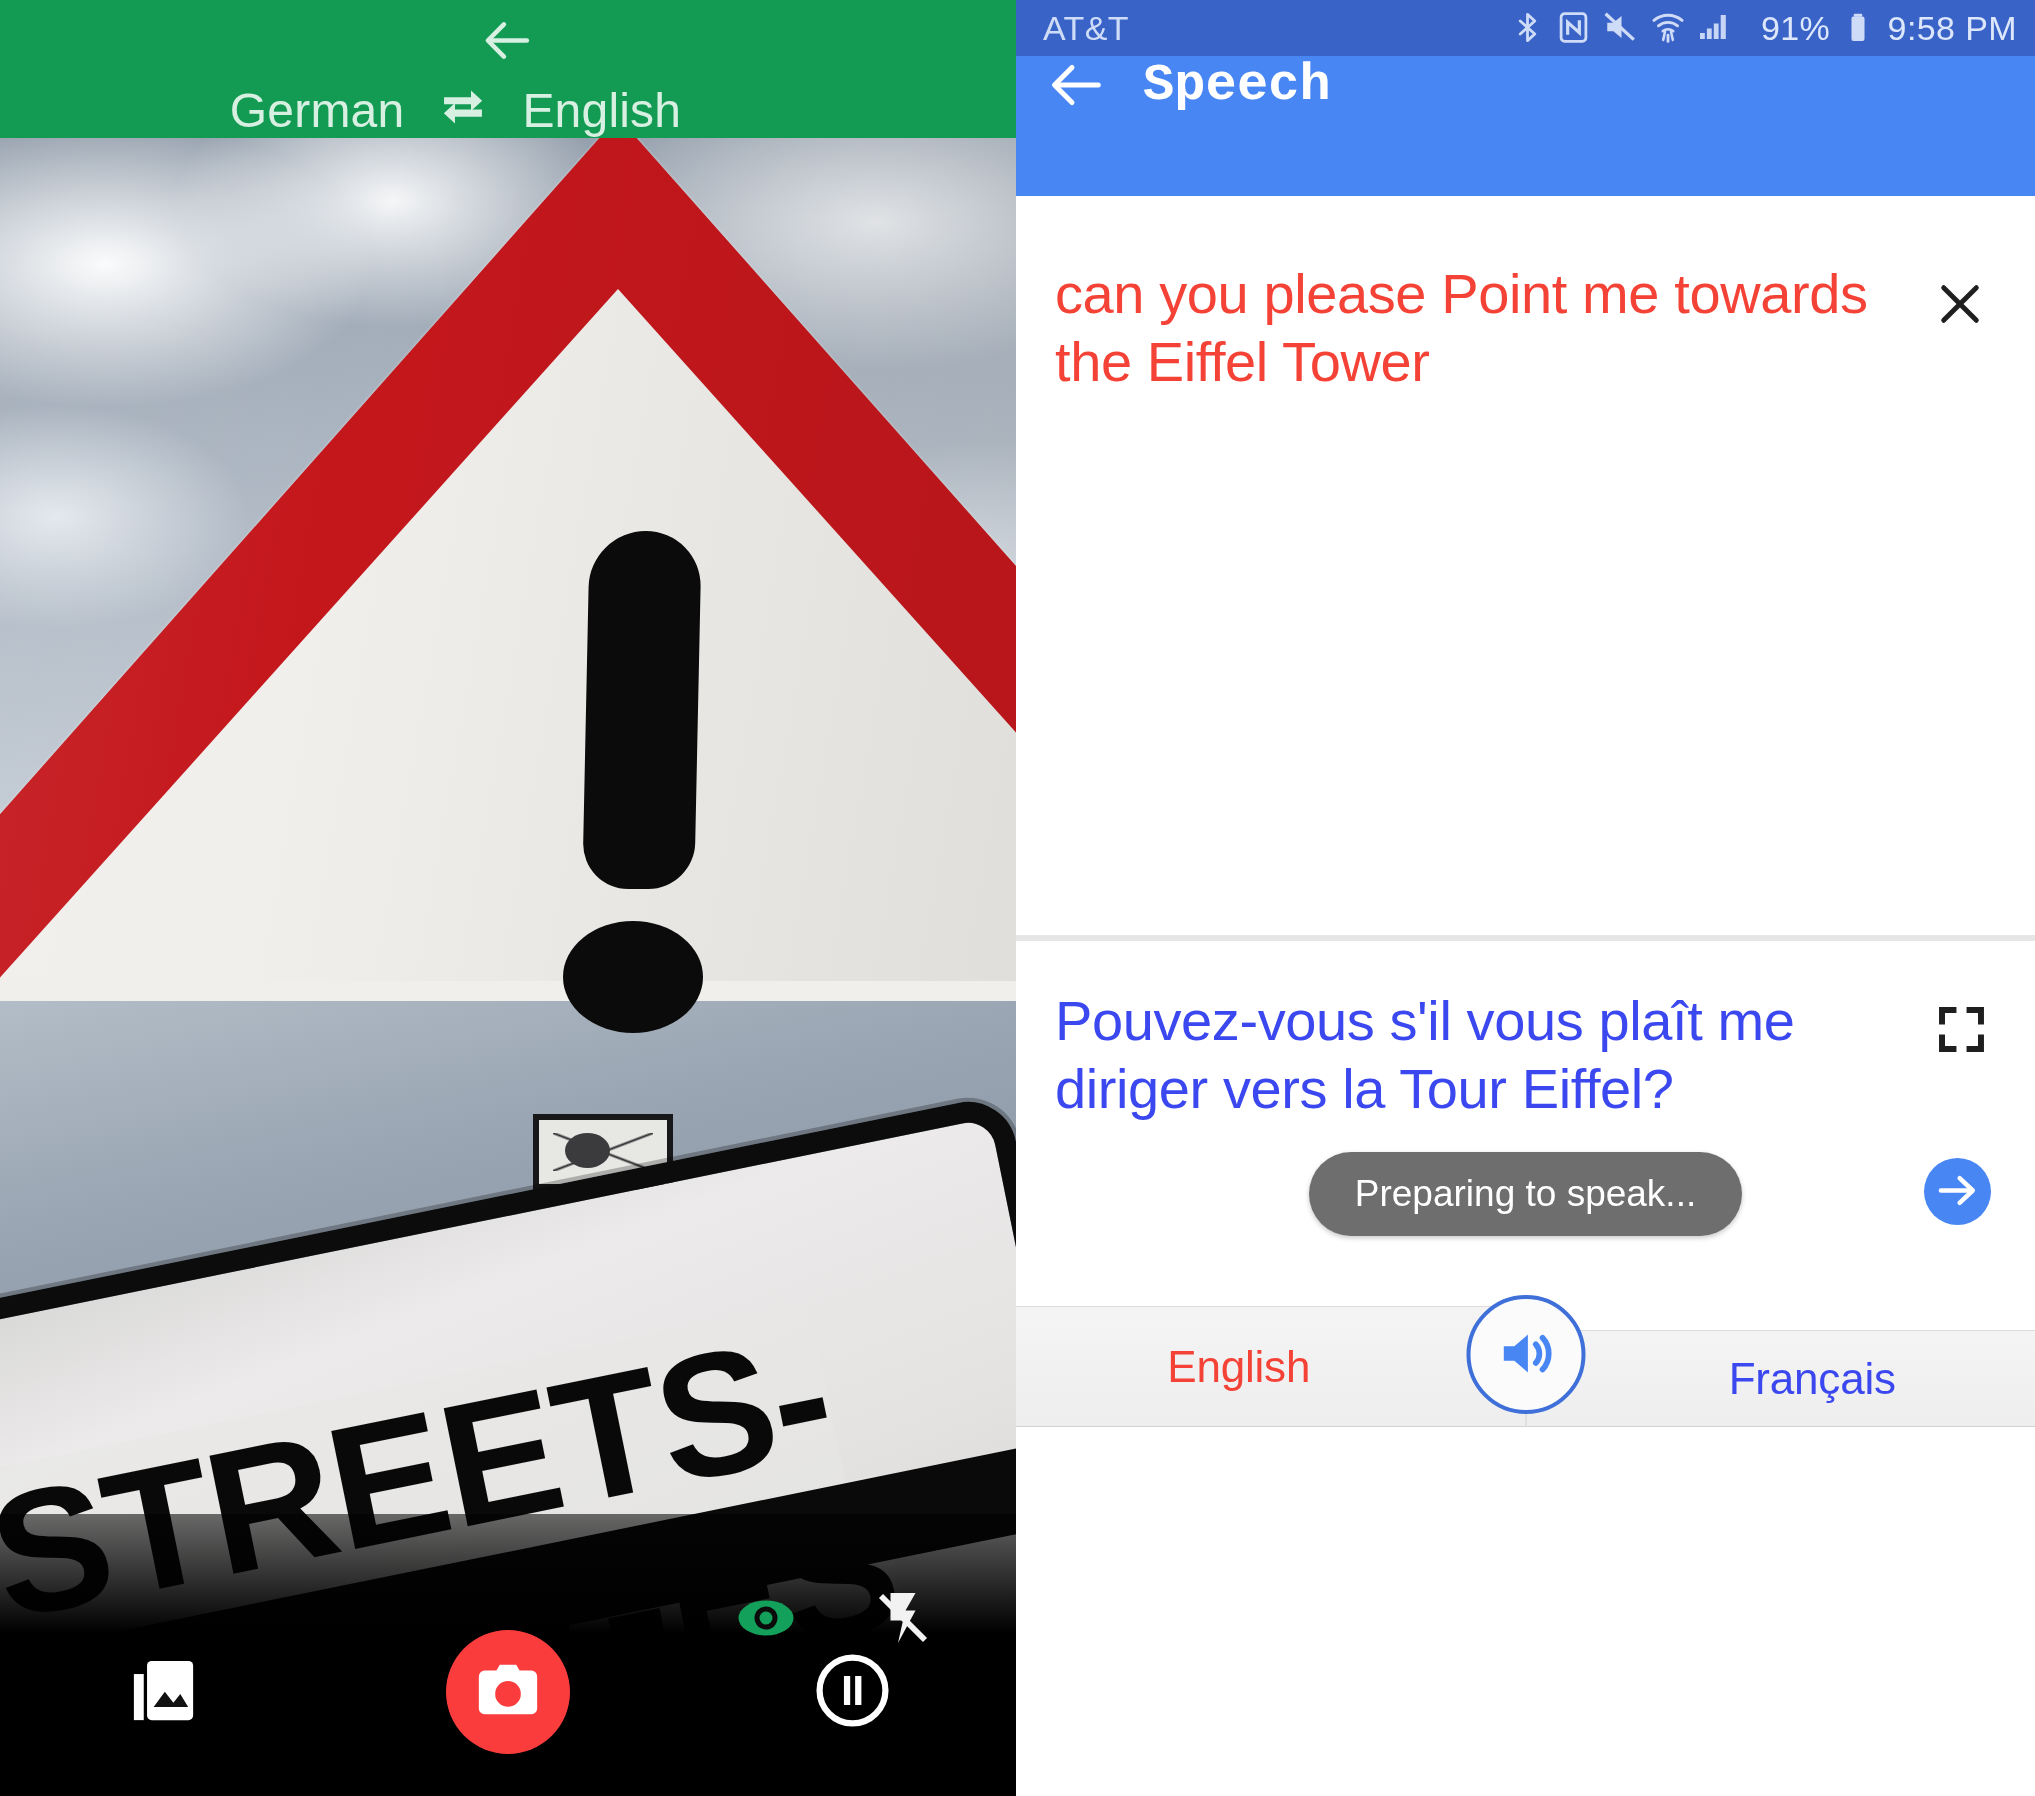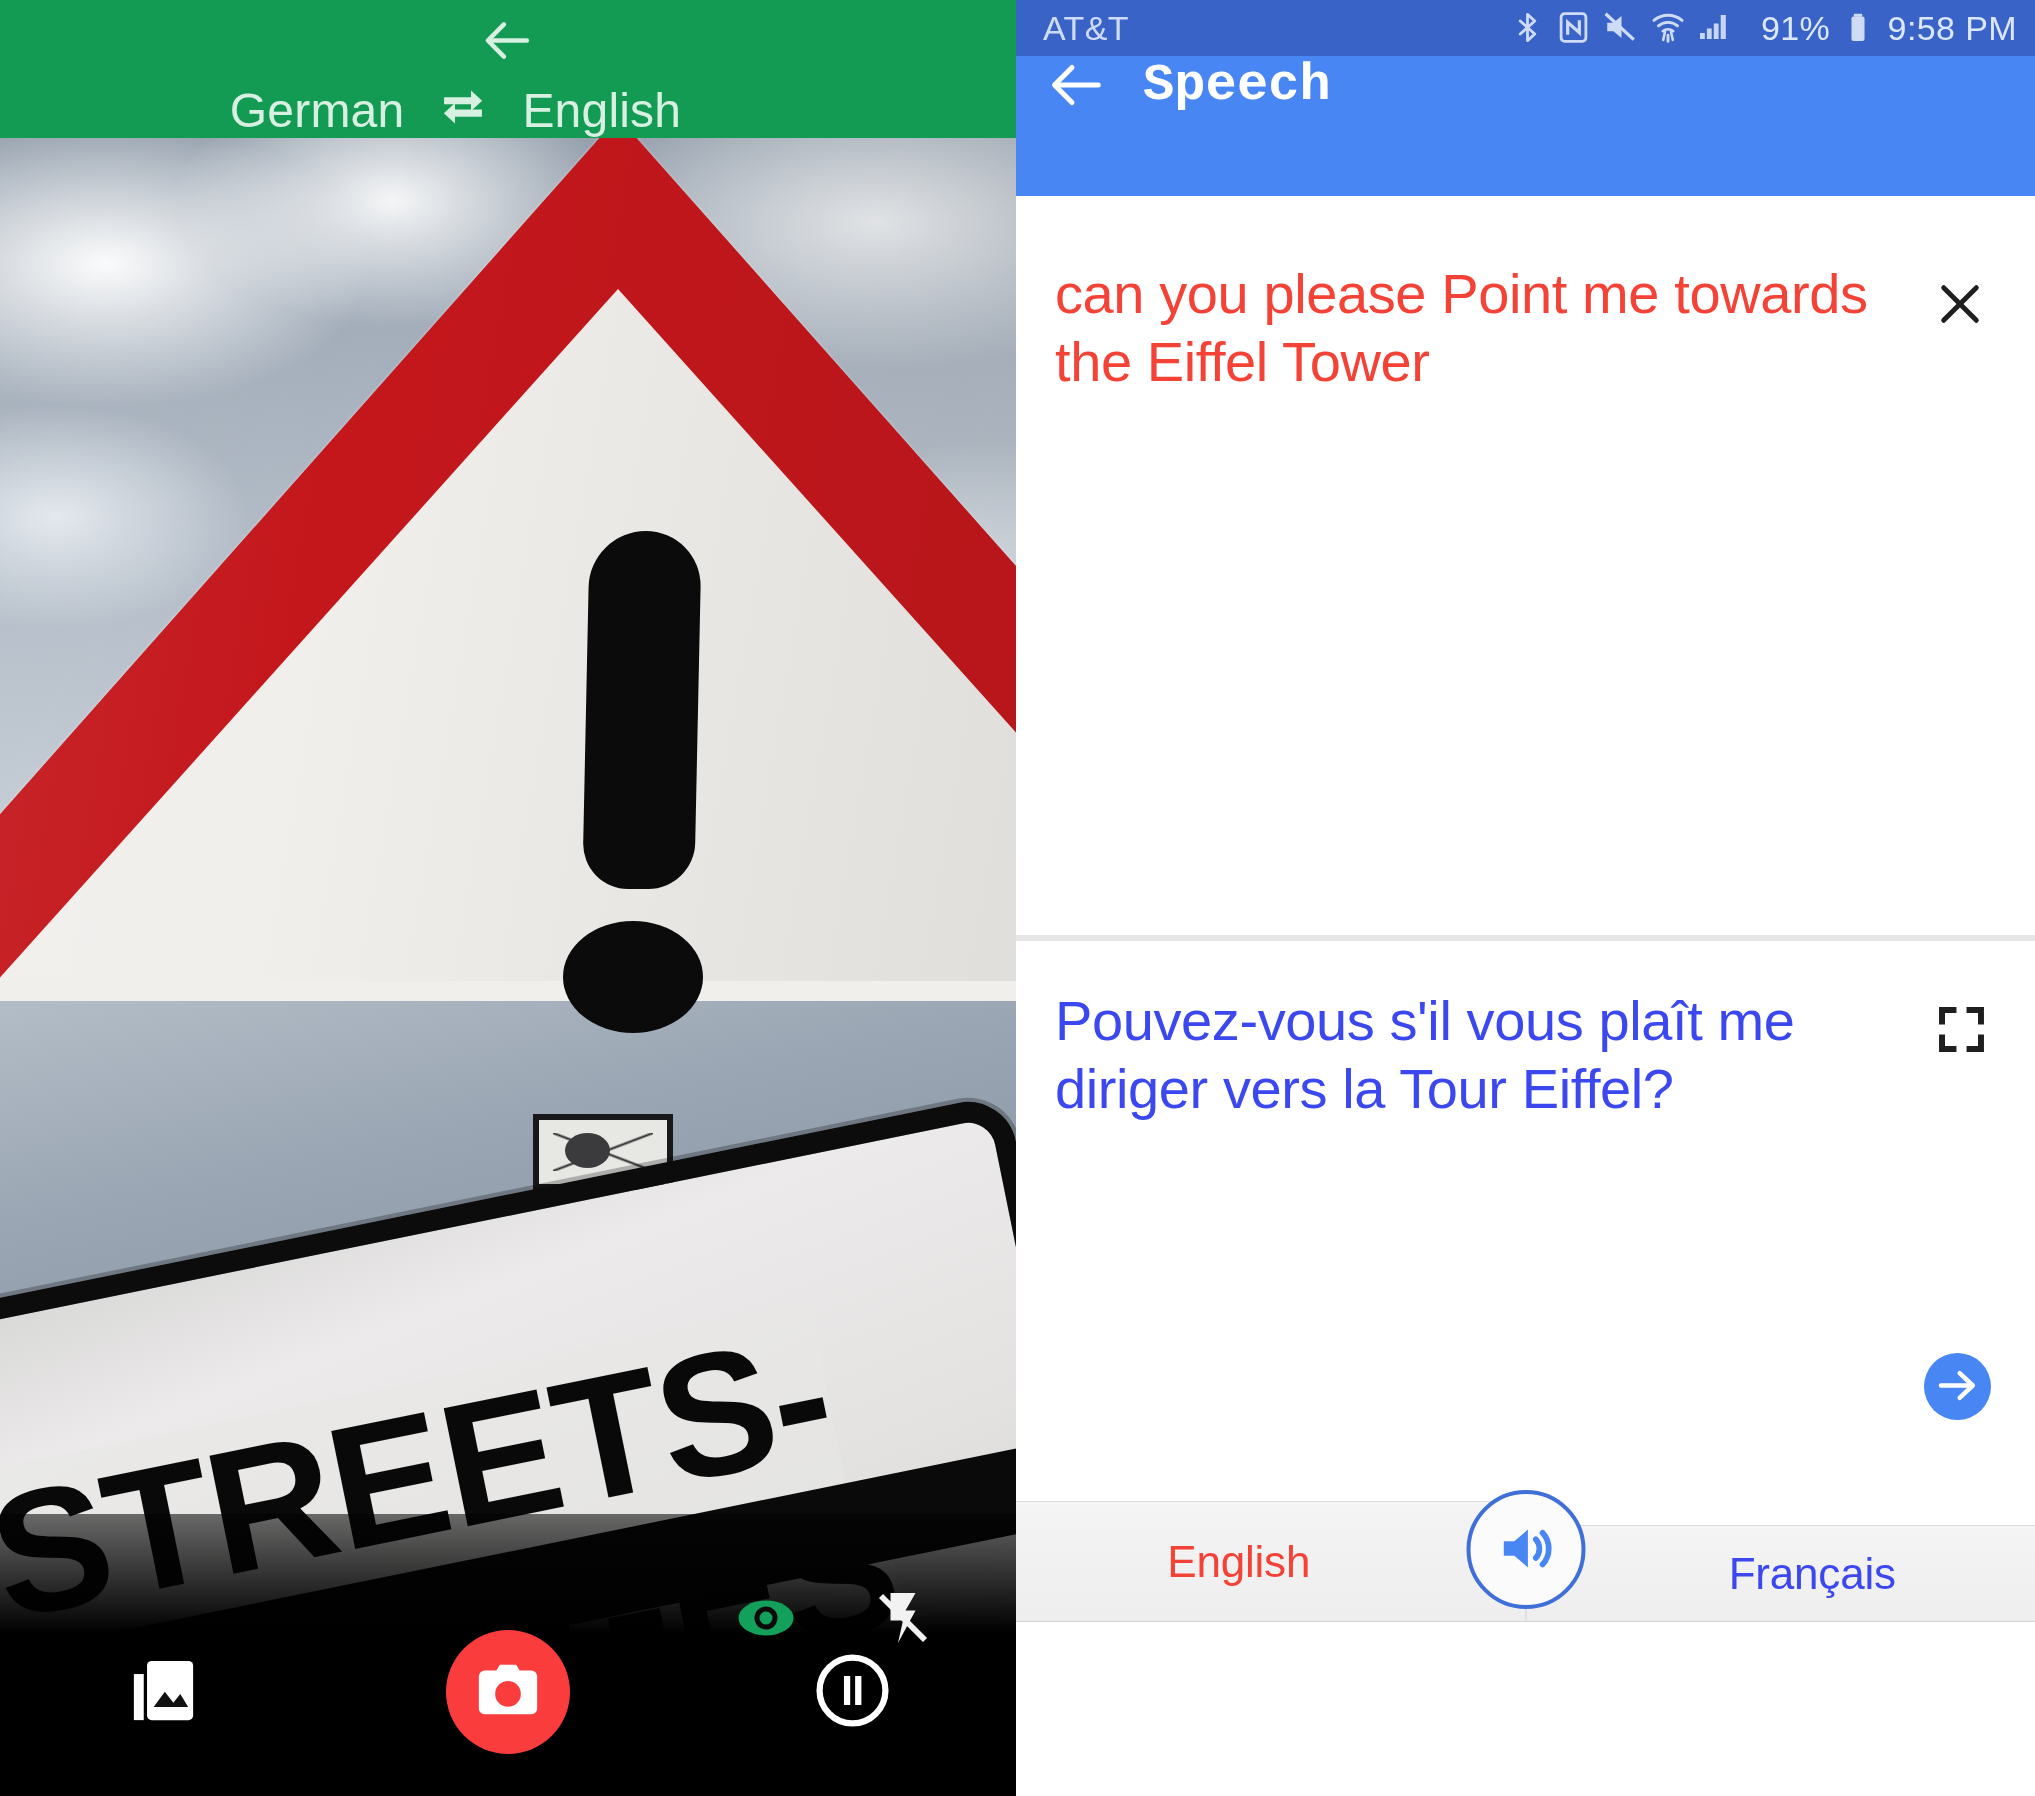--- a/index.html
+++ b/index.html
@@ -138,21 +138,21 @@
     width:124px; height:124px; border-radius:50%; background:#FA3C3C;
     display:flex; align-items:center; justify-content:center; cursor:pointer;
   }
   .cam-icon-btn {
     width:91px; height:91px; display:flex; align-items:center; justify-content:center;
     cursor:pointer;
   }
 
   
   .right-panel {
-    position:relative; width:1019px; height:1622px; background:#fff; overflow:hidden;
+    position:relative; width:1019px; height:1427px; background:#fff; overflow:hidden;
   }
   .statusbar {
     height:56px; background:#3A63C8; display:flex; align-items:center;
     padding:0 18px 0 27px; gap:0;
   }
   .carrier { color:#cfdcf7; font-size:34px; letter-spacing:0.4px; }
   .status-right {
     margin-left:auto; display:flex; align-items:center; gap:11.2px;
   }
   .battery-pct { color:#dce7fb; font-size:34px; letter-spacing:0.4px; margin-left:17px; }
@@ -400,20 +400,23 @@
           <svg viewBox="0 0 24 24" width="55" height="55" fill="none" stroke="#1f1f1f" stroke-width="2.6" stroke-linecap="square">
             <polyline points="3.5,8.5 3.5,3.5 8.5,3.5"></polyline>
             <polyline points="15.5,3.5 20.5,3.5 20.5,8.5"></polyline>
             <polyline points="20.5,15.5 20.5,20.5 15.5,20.5"></polyline>
             <polyline points="8.5,20.5 3.5,20.5 3.5,15.5"></polyline>
           </svg>
         </span>
       </span>
     </div>
 
+    <div class="toast-row">
+      <div class="toast">Preparing to speak...</div>
+    </div>
 
     <div class="send-btn">
       <span>
         <svg viewBox="0 0 24 24" width="51" height="51" fill="none" stroke="#ffffff" stroke-width="2.1" stroke-linecap="round" stroke-linejoin="round">
           <line x1="4.2" y1="12" x2="18.4" y2="12"></line>
           <polyline points="13,6.2 19.2,12 13,17.8"></polyline>
         </svg>
       </span>
     </div>
 

